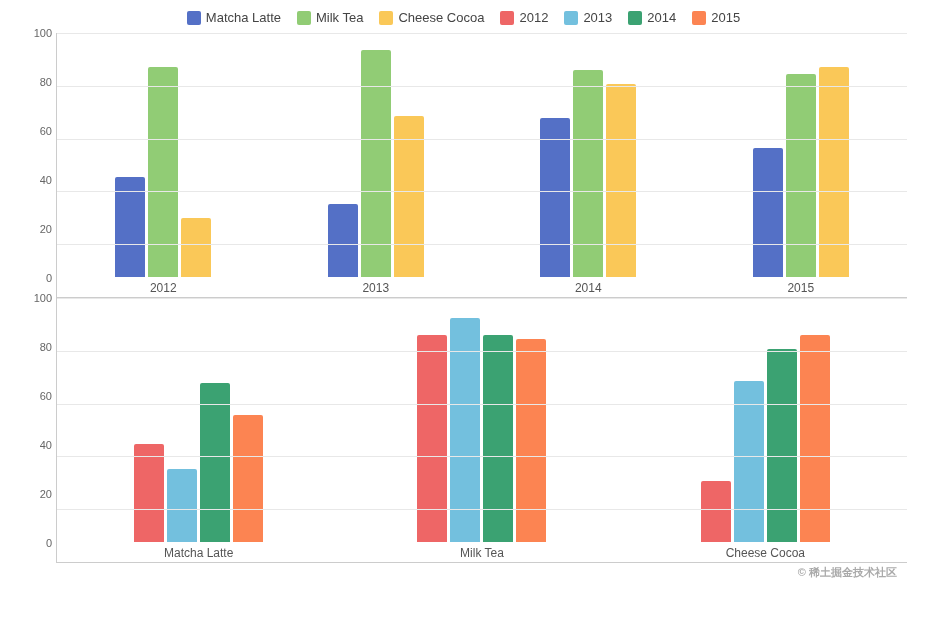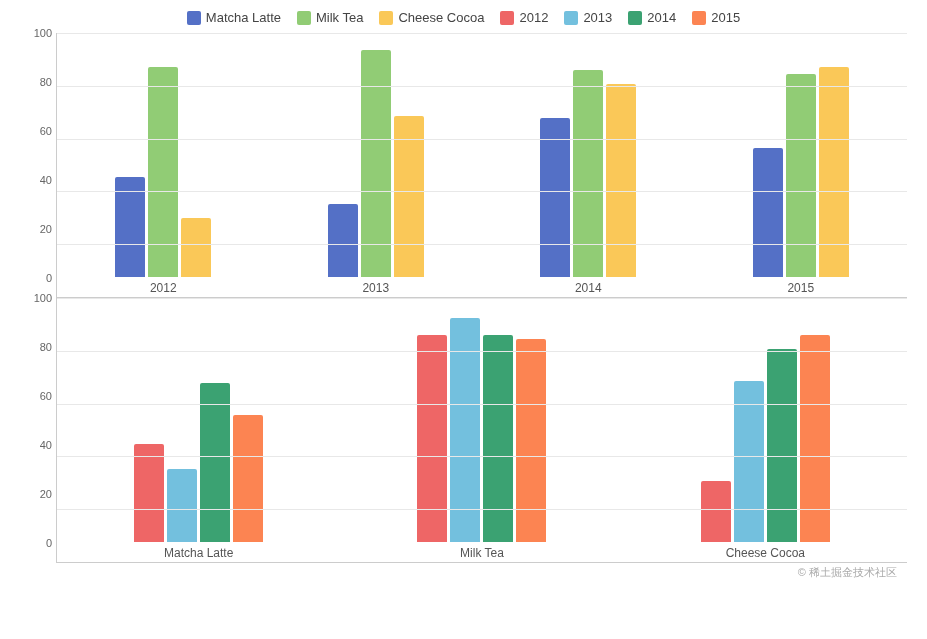--- a/index.html
+++ b/index.html
@@ -138,20 +138,21 @@
       height: 20px;
     }
 
     .watermark {
       text-align: right;
       width: 100%;
       font-size: 11px;
       color: #aaa;
       margin-top: 2px;
       padding-right: 10px;
+      font-weight: bold;
     }
   </style>
 </head>
 <body>
 
 <div class="legend" id="legend-container">
     <div class="legend-item">
       <span class="legend-color" style="background:#5470c6;"></span>
       <span>Matcha Latte</span>
     </div>

